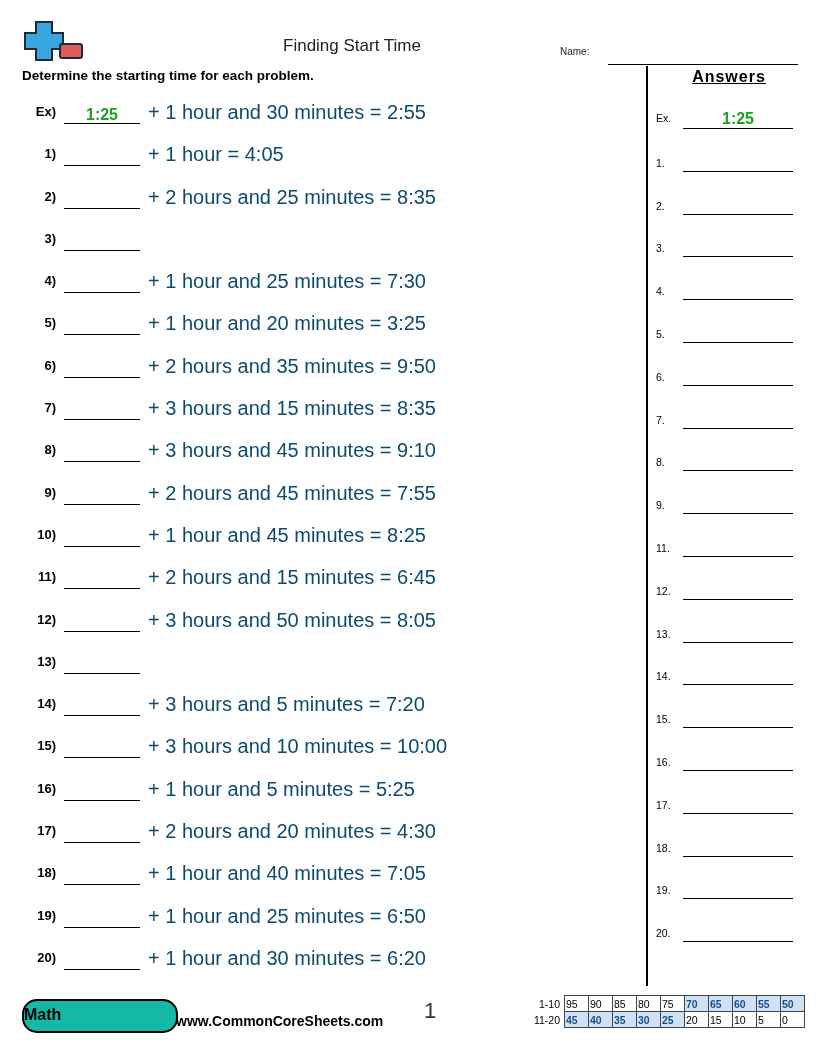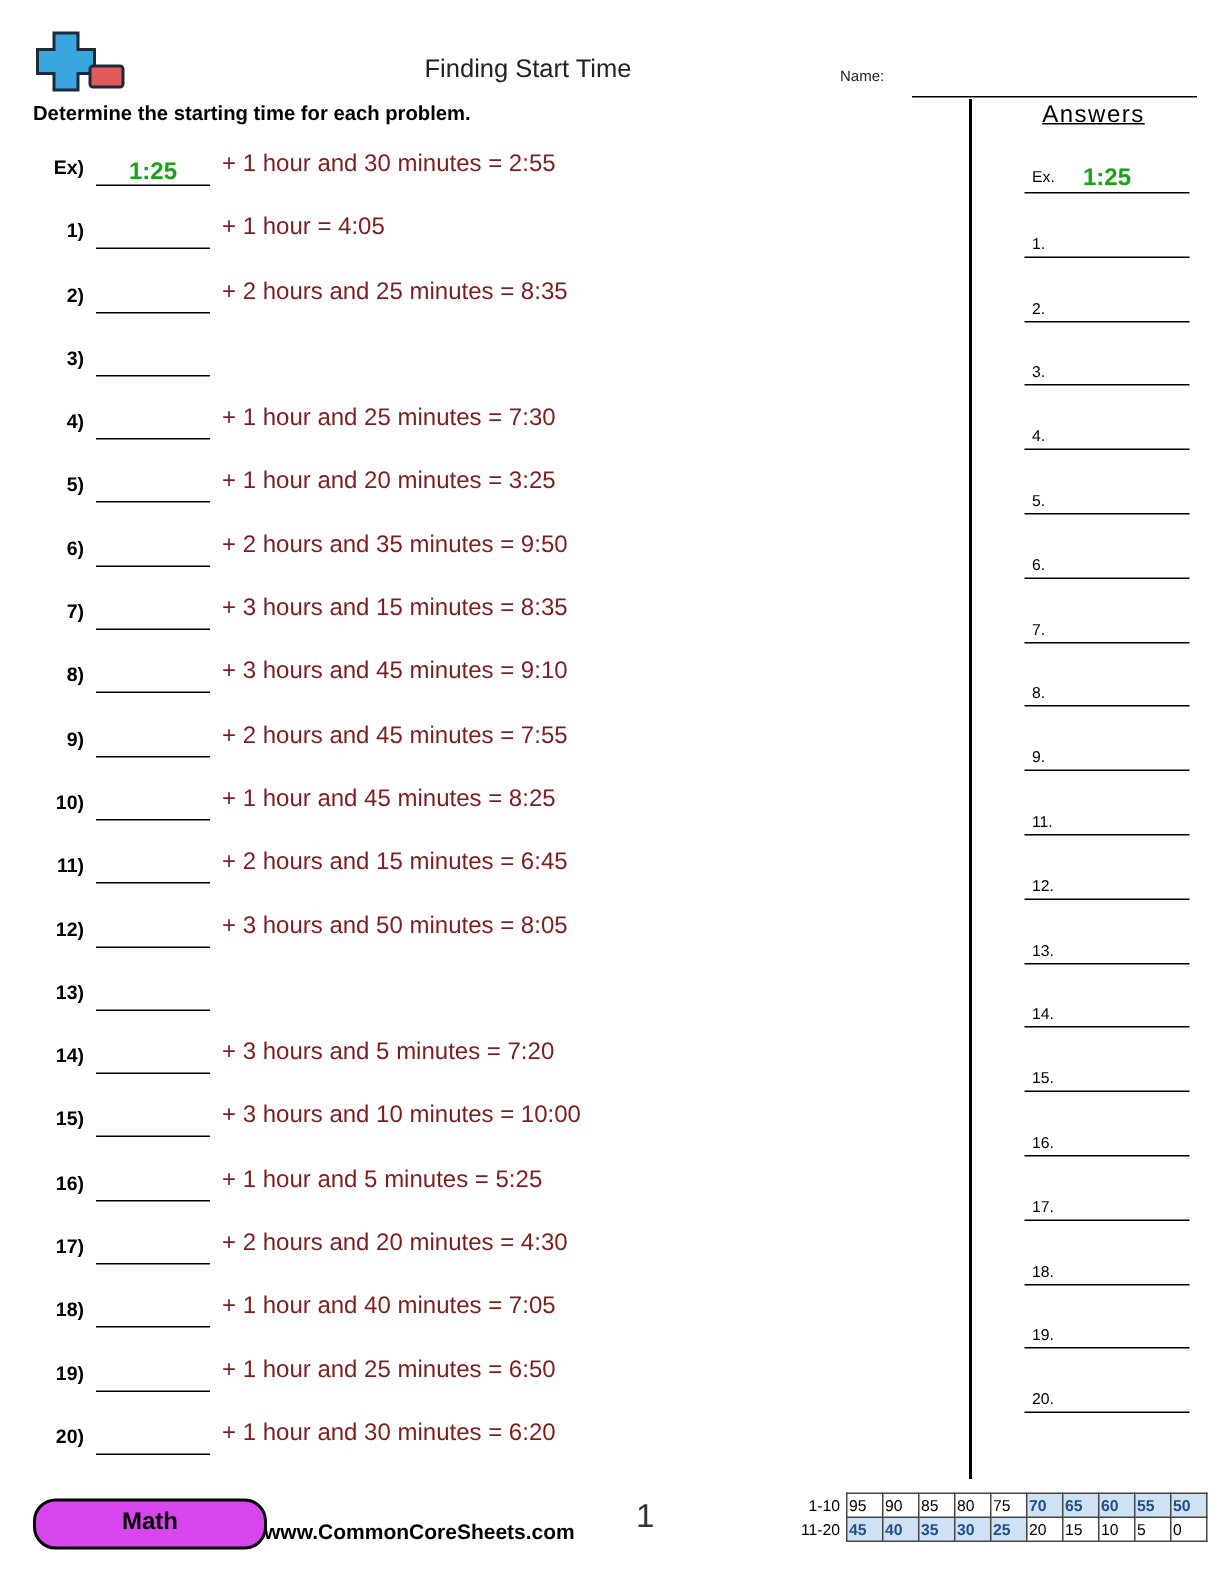--- a/index.html
+++ b/index.html
@@ -111,57 +111,56 @@
     text-align: center;
     font-size: 16px;
     color: #19a319;
     font-weight: bold;
     line-height: 17px;
   }
   .prob-text {
     position: absolute;
     left: 126px;
     top: 5px;
-    font-size: 16px;
-    color: #7f1d1d;
+    font-size: 20px;
+    color: #0c4a6e;
   }
   .prob-row.ex .prob-num { left: -4px; width: 38px; }
 
   
   .answers {
     position: absolute;
     left: 654px;
     top: 66px;
     width: 150px;
   }
   .answers-title {
     text-align: center;
     font-size: 16px;
-    font-weight: normal;
+    font-weight: bold;
     text-decoration: underline;
     letter-spacing: 1px;
     margin-top: 2px;
   }
   .ans-list {
     position: absolute;
     left: 0;
     top: 34px;
     width: 150px;
   }
   .ans-row {
     position: relative;
     height: 42.8px;
   }
   .ans-num {
     position: absolute;
     left: 2px;
     top: 14px;
     font-size: 10.5px;
     color: #000;
-    margin-left: 32px;
   }
   .ans-line {
     position: absolute;
     left: 29px;
     top: 10px;
     width: 110px;
     height: 18px;
     border-bottom: 1px solid #000;
     text-align: center;
     font-size: 16px;
@@ -173,22 +172,22 @@
 
   
   .footer-pill {
     position: absolute;
     left: 22px;
     top: 999px;
     width: 152px;
     height: 30px;
     border: 2px solid #000;
     border-radius: 15px;
-    background: #d946ef;
-    text-align: center;
+    background: #14b8a6;
+    text-align: left;
     line-height: 28px;
     font-size: 16px;
     font-weight: bold;
   }
   .footer-url {
     position: absolute;
     left: 176px;
     top: 1013px;
     font-size: 14px;
     color: #000000;

